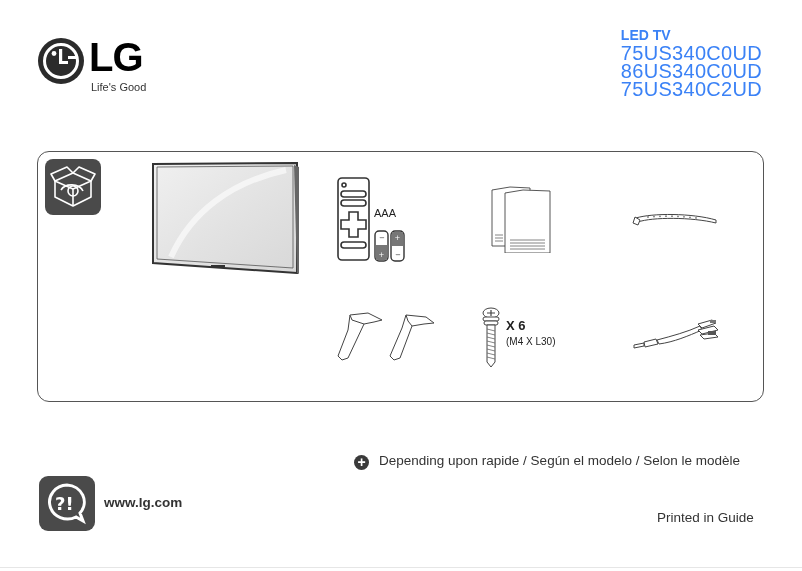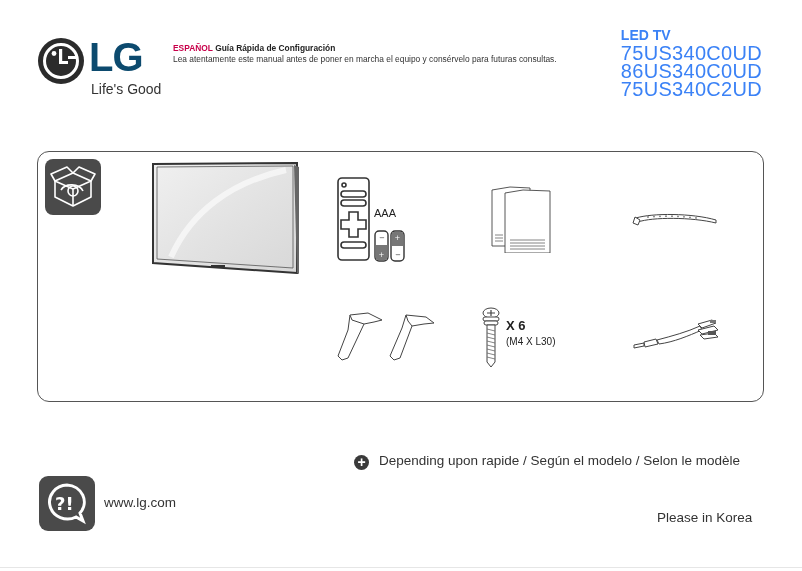--- a/index.html
+++ b/index.html
@@ -5,22 +5,22 @@
   html, body { margin:0; padding:0; }
   body {
     width:802px; height:571px; position:relative; overflow:hidden;
     background:#ffffff; color:#222;
     font-family:"Liberation Sans", "DejaVu Sans", sans-serif;
   }
   .abs { position:absolute; }
   
   #logo { left:38px; top:38px; width:120px; height:60px; }
   #logo .circle { position:absolute; left:0; top:0; width:46px; height:46px; border-radius:50%; background:#2b2b2b; }
-  #logo .wordmark { position:absolute; left:51px; top:-3px; font-size:40px; font-weight:bold; color:#0c4a6e; letter-spacing:-1px; }
-  #logo .tagline { position:absolute; left:53px; top:43px; font-size:14px; color:#333; white-space:nowrap; }
+  #logo .wordmark { position:absolute; left:51px; top:-3px; font-size:40px; font-weight:bold; color:#000000; letter-spacing:-1px; }
+  #logo .tagline { position:absolute; left:53px; top:43px; font-size:11px; color:#333; white-space:nowrap; }
 
   
   #intro { left:173px; top:41px; width:460px; font-size:8.4px; line-height:11.2px; color:#333; }
   #intro .lang { color:#c8004a; font-weight:bold; }
   #intro .title { font-weight:bold; color:#222; }
   #intro .para { margin-bottom:2px; }
 
   
   #models { right:40px; top:26px; text-align:left; color:#3b82f6; }
   #models .type { font-size:14px; font-weight:bold; line-height:18px; }
@@ -31,21 +31,21 @@
   .box-icon { left:45px; top:159px; width:56px; height:56px; background:#4a4a4a; border-radius:8px; }
 
   .txt-aaa { left:374px; top:207px; font-size:11px; color:#222; }
   .screw-qty { left:506px; top:318px; font-size:13px; font-weight:bold; color:#222; }
   .screw-spec { left:506px; top:336px; font-size:10px; color:#222; }
 
   
   #note { left:354px; top:453px; font-size:13.5px; color:#333; white-space:nowrap; }
   #note .plus { display:inline-block; width:15px; height:15px; border-radius:50%; background:#3a3a3a; color:#fff; font-size:14px; line-height:15px; text-align:center; font-weight:bold; vertical-align:-2px; margin-right:10px; }
   .help-icon { left:39px; top:476px; width:56px; height:55px; background:#4a4a4a; border-radius:9px; }
-  #site { left:104px; top:495px; font-size:13.5px; color:#333; }
+  #site { left:104px; top:495px; font-size:13.5px; color:#333;font-weight:bold; }
   #printed { left:657px; top:510px; font-size:13.5px; color:#333; }
   #bottomrule { left:0; top:567px; width:802px; height:1px; background:#e6e6e6; }
 </style>
 </head>
 <body>
 
 <div id="logo" class="abs">
   <div class="circle">
     <svg width="46" height="46" viewBox="0 0 46 46">
       <circle cx="23" cy="23" r="16.5" fill="none" stroke="#fff" stroke-width="3"></circle>
@@ -54,24 +54,20 @@
       <rect x="21" y="23" width="9" height="3" fill="#fff"></rect>
       <rect x="30" y="18" width="8.5" height="3" fill="#fff"></rect>
     </svg>
   </div>
   <div class="wordmark">LG</div>
   <div class="tagline">Life's Good</div>
 </div>
 
 <div id="intro" class="abs">
   <div class="para">
-  </div>
-  <div class="para">
-    <div><span class="lang">ESPAÑOL</span> <span class="title">Guía Rápida de Configuración</span></div>
-    <div>Lea atentamente este manual antes de poner en marcha el equipo y consérvelo para futuras consultas.</div>
   </div>
   <div class="para">
   </div>
 </div>
 
 <div id="models" class="abs">
   <div class="type">LED TV</div>
   <div class="m">75US340C0UD</div>
   <div class="m">86US340C0UD</div>
   <div class="m">75US340C2UD</div>
@@ -228,14 +224,14 @@
   <span class="plus">+</span><span>Depending upon rapide / Según el modelo / Selon le modèle</span>
 </div>
 
 <div class="abs help-icon">
   <svg width="56" height="55" viewBox="0 0 56 55">
     <path d="M28 9 a18 17 0 1 0 9 32 L44 45 L41 37 A18 17 0 0 0 28 9 Z" fill="none" stroke="#fff" stroke-width="3"></path>
     <text x="16" y="34" font-size="18" font-weight="bold" fill="#fff" font-family="DejaVu Sans, sans-serif">?!</text>
   </svg>
 </div>
 <div id="site" class="abs">www.lg.com</div>
-<div id="printed" class="abs">Please in Korea</div>
+<div id="printed" class="abs">Printed in Guide</div>
 <div id="bottomrule" class="abs"></div>
 
 </body></html>

